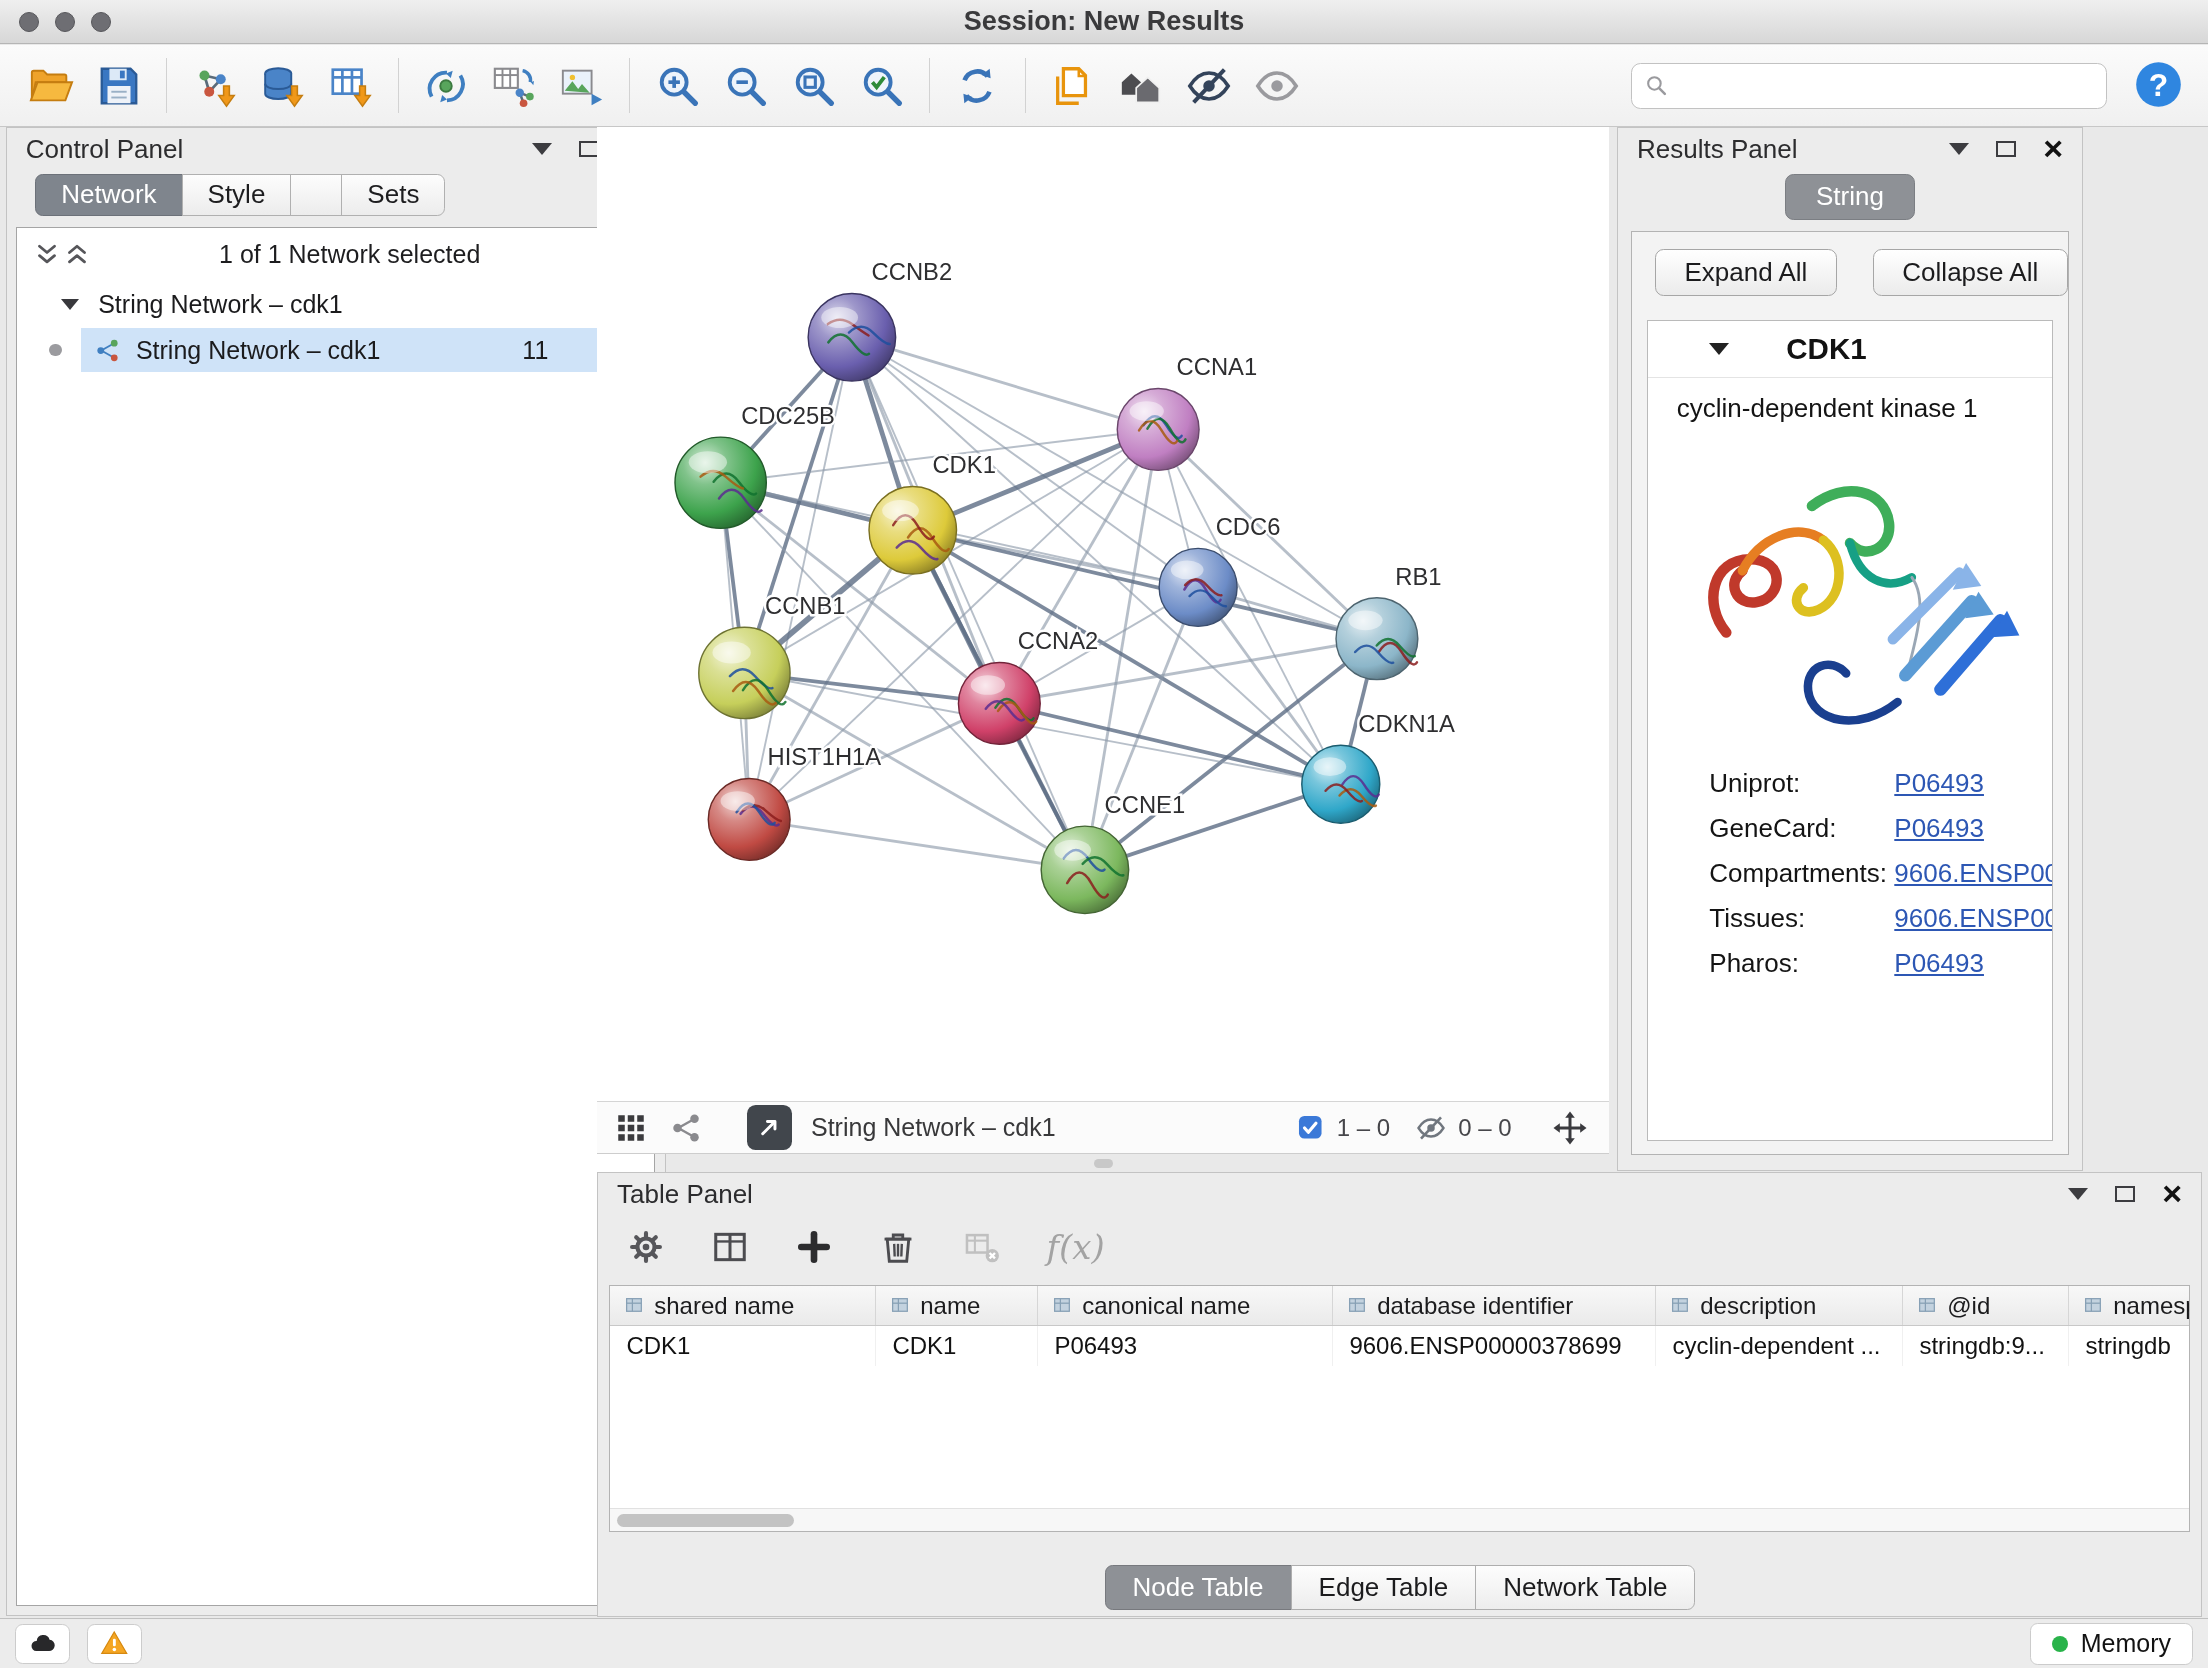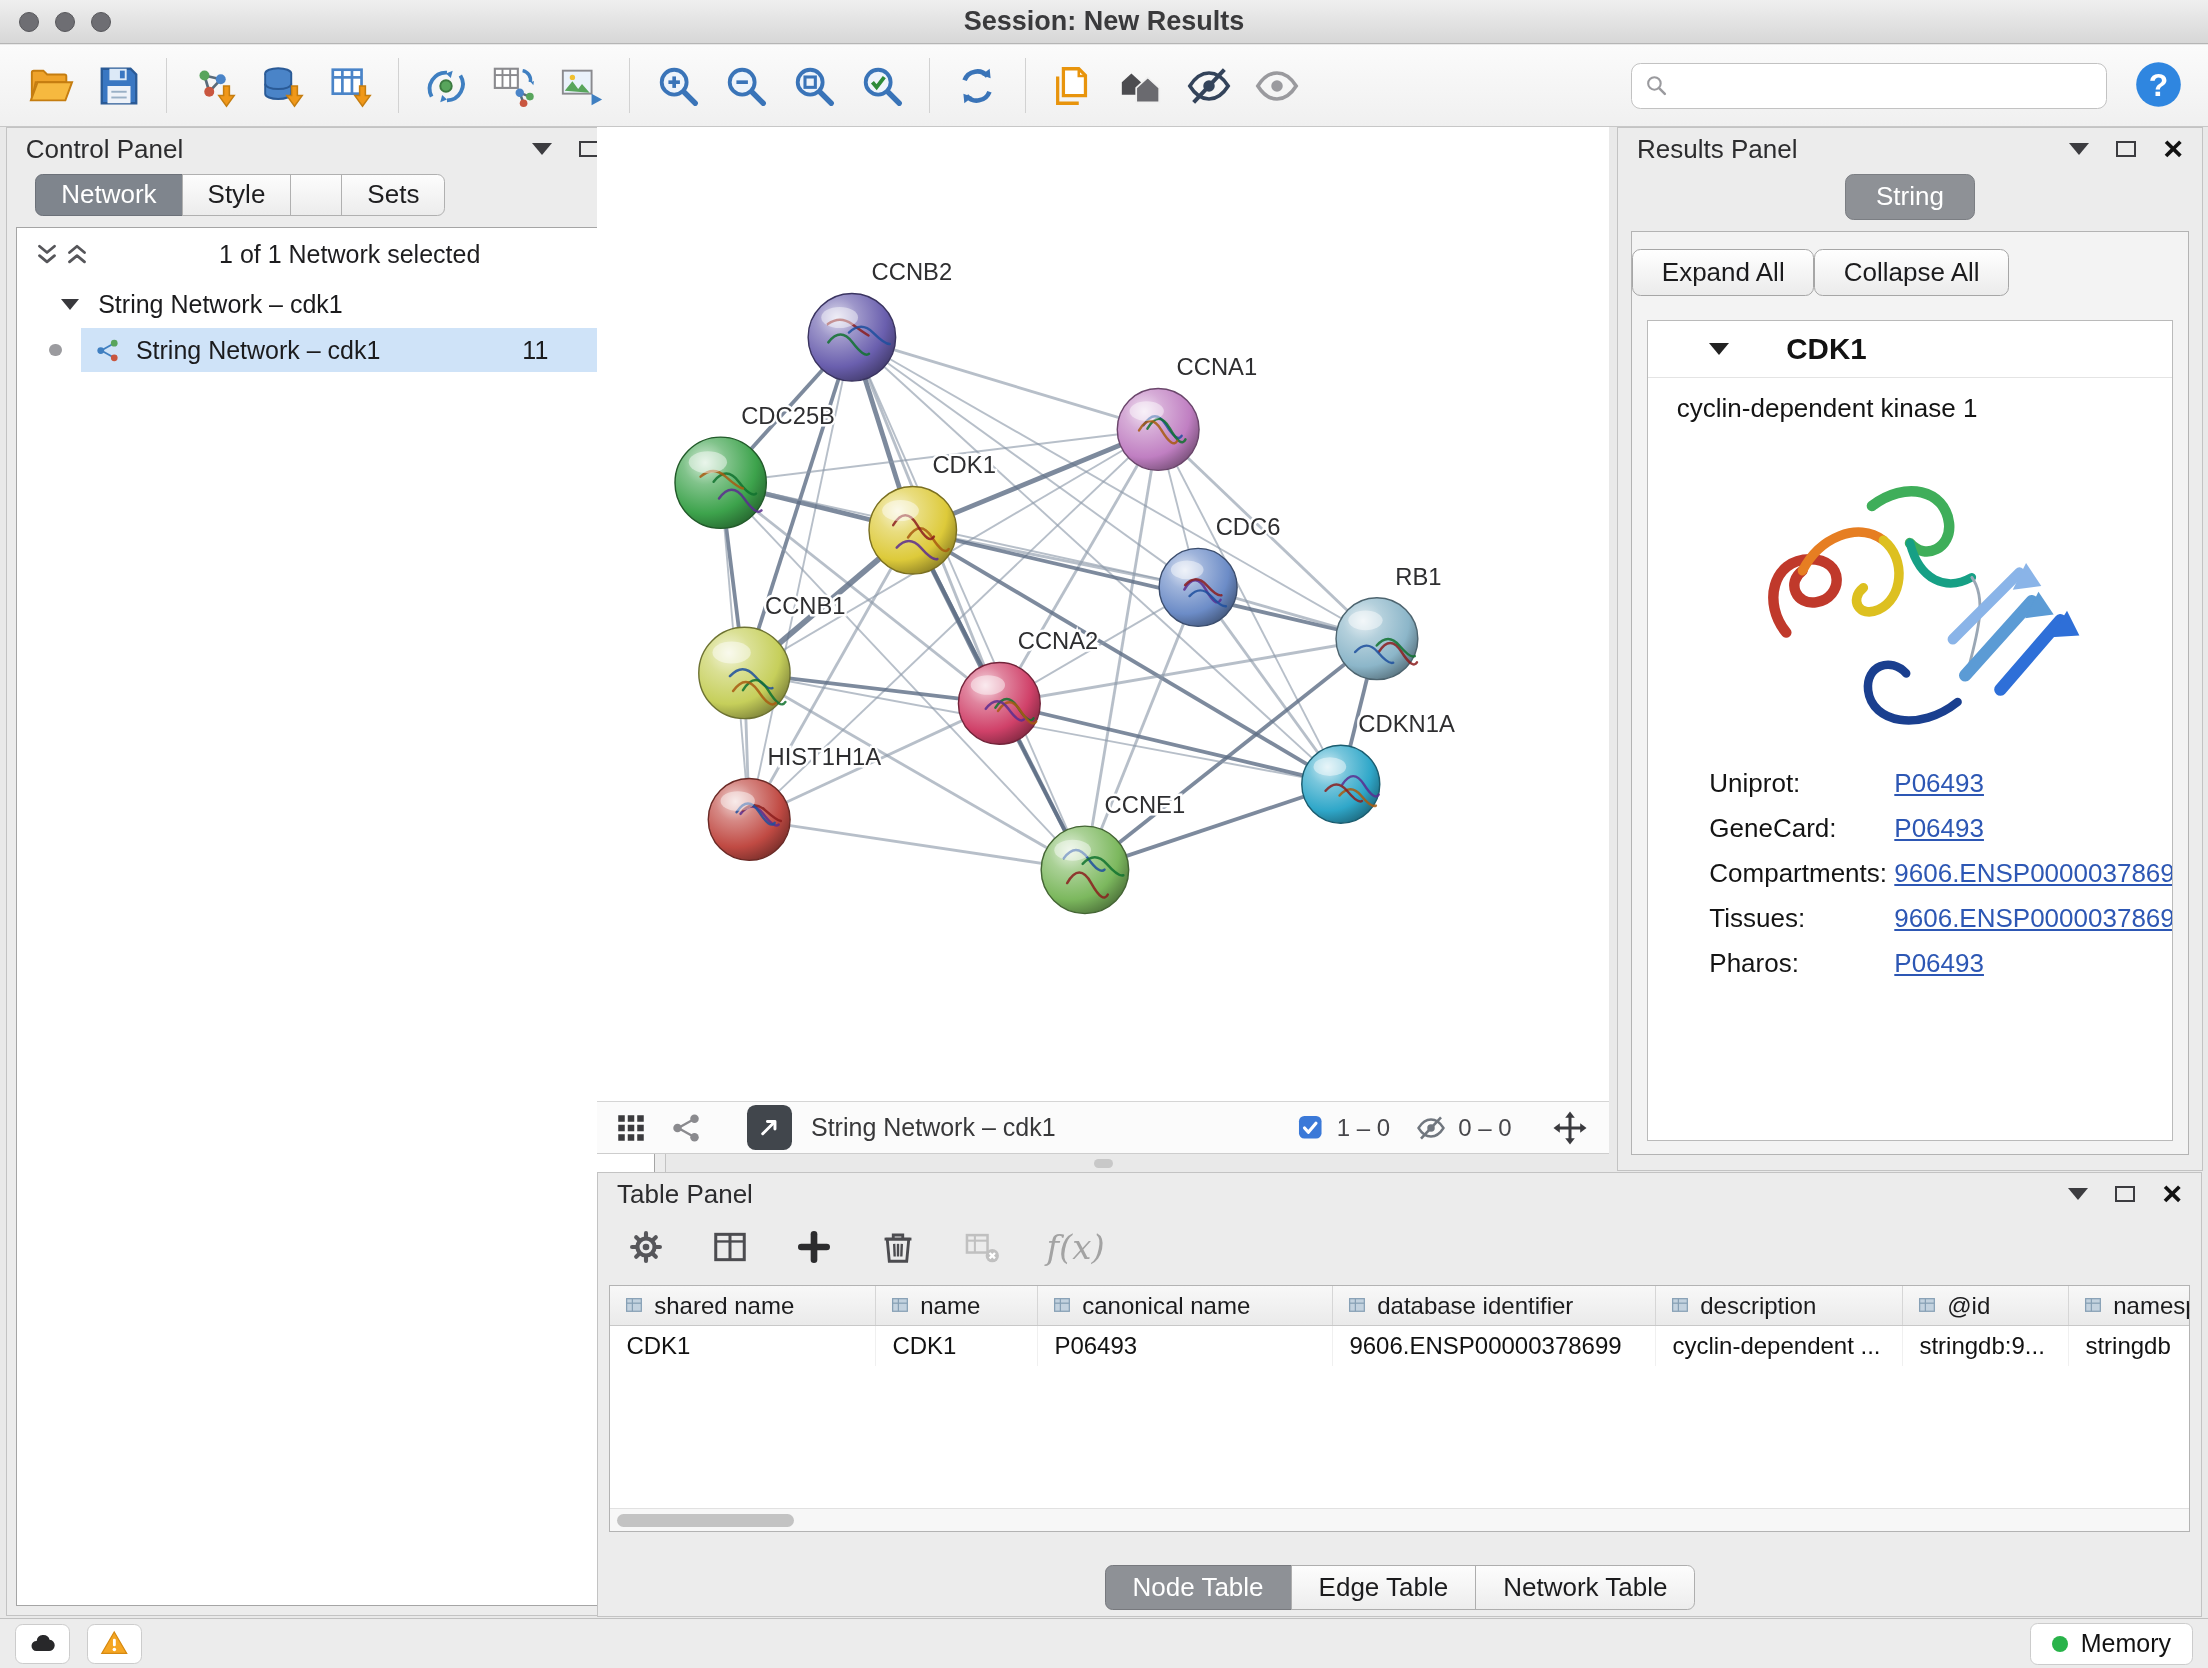--- a/index.html
+++ b/index.html
@@ -62,25 +62,25 @@
   .nt-export{width:45px;height:45px;border-radius:8.6px;background:#41464c;border:none;display:flex;align-items:center;justify-content:center;margin-left:23px;margin-right:19px}
   .nt-export svg{width:28.5px;height:28.5px}
   .nt-name{font-size:25px;color:#38383a}
   .nt-right{margin-left:auto;display:flex;align-items:center;gap:12.4px;padding-right:3.8px}
   .nt-right svg{display:block}
   .nt-count{font-size:24px;color:#46464a;margin-right:13.3px}
   #h-splitter{position:absolute;left:597px;top:1155px;width:1012px;height:17px;display:flex;align-items:center;justify-content:center}
   .split-pill{width:19px;height:8.6px;border-radius:4.8px;background:#c8c8c8}
 
   
-  #results-panel{position:absolute;left:1617px;top:127px;width:586px;height:1044px;background:#ececec;border:1px solid #c3c3c3}
+  #results-panel{position:absolute;left:1617px;top:127px;width:466px;height:1044px;background:#ececec;border:1px solid #c3c3c3}
   .rp-tabrow{display:flex;justify-content:center;margin-top:3.8px}
   .rp-tab{background:#8e9196;color:#fff;font-size:26px;padding:6.7px 30px;border-radius:8.6px;border:1px solid #7b7e83}
   .rp-box{position:absolute;left:13.3px;right:13.3px;top:103px;bottom:15px;border:1px solid #b3b3b3;background:#f3f3f3}
-  .rp-buttons{display:flex;justify-content:flex-start;padding:17px 0}
+  .rp-buttons{display:flex;justify-content:flex-end;gap:36px;padding:17px 0}
   .rp-btn{height:47px;padding:0 28.5px;font-size:26px;border:1px solid #a6a6a6;border-radius:8.6px;background:linear-gradient(#ffffff,#ebebeb);color:#1b1b1d}
   .rp-inner{position:absolute;left:15px;right:15px;top:88px;bottom:13.3px;background:#fff;border:1px solid #bababa;overflow:hidden}
   .gene-header{display:flex;align-items:center;height:57px;border-bottom:1px solid #e4e4e4;padding-left:61px;gap:57px}
   .gene-name{font-size:29.5px;font-weight:bold;color:#121212}
   .gene-desc{font-size:26px;color:#141414;padding:15px 0 0 28.5px}
   .ribbon-wrap{display:flex;justify-content:center;margin-top:23px}
   .ribbon-wrap svg{width:380px;height:314px}
   .xl-title{font-size:27px;font-weight:bold;color:#121212;padding:40px 0 9.5px 36px}
   .xrow{display:flex;align-items:center;height:45px;padding-left:61px;font-size:26px}
   .xlabel{width:185px;color:#141414;flex:none}

